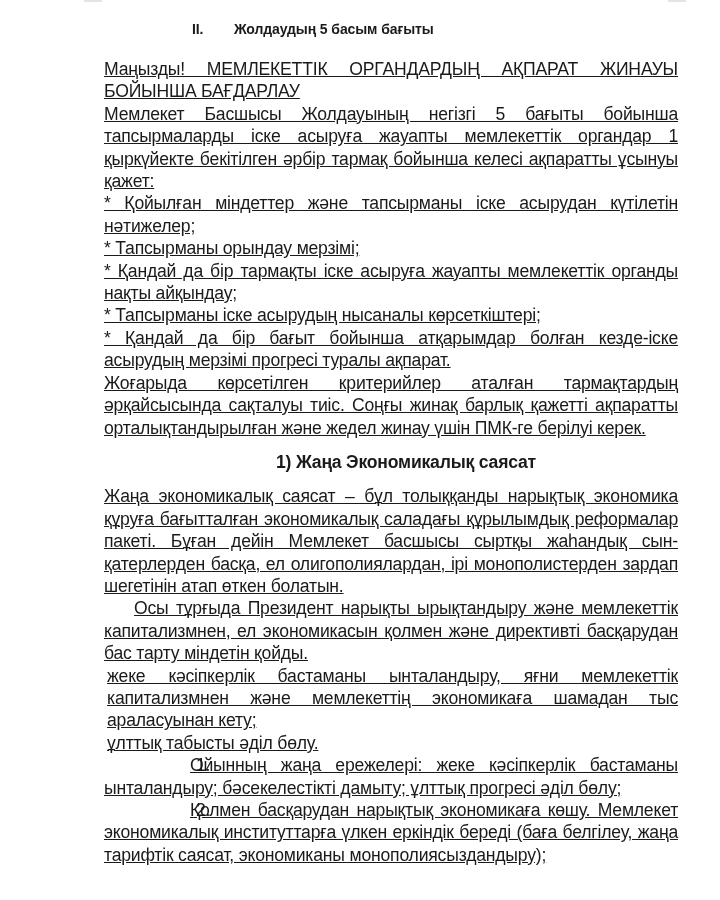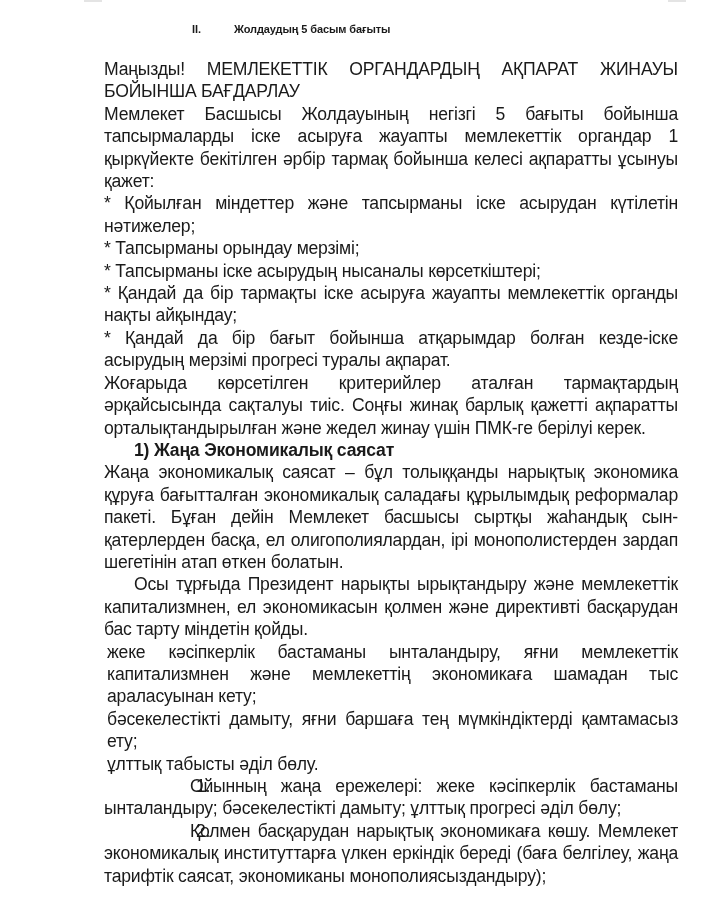--- a/index.html
+++ b/index.html
@@ -27,42 +27,44 @@
       position: absolute;
       left: 104px;
       top: 14px;
       width: 574px;
       font-size: 17.6px;
       line-height: 22.4px;
       letter-spacing: -0.2px;
     }
     .title {
       font-weight: bold;
-      font-size: 11px;
+      font-size: 14px;
       margin: 0 0 14px 88px;
       line-height: 30px;
       letter-spacing: -0.1px;
     }
     .title .num {
       display: inline-block;
       width: 42px;
     }
     p {
       margin: 0;
       text-align: justify;
       text-align-last: left;
+      text-decoration: underline;
     }
     .indent { text-indent: 30px; }
     .indent2 { text-indent: 46px; }
     .lead-space { padding-left: 3px; }
     .subhead {
       font-weight: bold;
       padding-left: 30px;
-      margin: 0;
+      margin: 12px;
       letter-spacing: -0.2px;
+      text-align: center;
     }
     .numitem .n {
       display: inline-block;
       width: 40px;
     }
   </style>
 </head>
 <body>
 
 <div class="corner-mark left"></div>
@@ -72,32 +74,31 @@
 
   <div class="title">
     <span class="num">II.</span><span>Жолдаудың 5 басым бағыты</span>
   </div>
 
   <p>Маңызды! МЕМЛЕКЕТТІК ОРГАНДАРДЫҢ АҚПАРАТ ЖИНАУЫ БОЙЫНША БАҒДАРЛАУ</p>
   <p>Мемлекет Басшысы Жолдауының негізгі 5 бағыты бойынша тапсырмаларды іске асыруға жауапты мемлекеттік органдар 1 қыркүйекте бекітілген әрбір тармақ бойынша келесі ақпаратты ұсынуы қажет:</p>
 
   <p>* Қойылған міндеттер және тапсырманы іске асырудан күтілетін нәтижелер;</p>
   <p>* Тапсырманы орындау мерзімі;</p>
+  <p>* Қандай да бір тармақты іске асыруға жауапты мемлекеттік органды нақты айқындау;</p>
   <p>* Тапсырманы іске асырудың нысаналы көрсеткіштері;</p>
-  <p>* Қандай да бір тармақты іске асыруға жауапты мемлекеттік органды нақты айқындау;</p>
   <p>* Қандай да бір бағыт бойынша атқарымдар болған кезде-іске асырудың мерзімі прогресі туралы ақпарат.</p>
 
   <p>Жоғарыда көрсетілген критерийлер аталған тармақтардың әрқайсысында сақталуы тиіс. Соңғы жинақ барлық қажетті ақпаратты орталықтандырылған және жедел жинау үшін ПМК-ге берілуі керек.</p>
 
   <div class="subhead">1) Жаңа Экономикалық саясат</div>
 
   <p>Жаңа экономикалық саясат – бұл толыққанды нарықтық экономика құруға бағытталған экономикалық саладағы құрылымдық реформалар пакеті. Бұған дейін Мемлекет басшысы сыртқы жаһандық сын-қатерлерден басқа, ел олигополиялардан, ірі монополистерден зардап шегетінін атап өткен болатын.</p>
   <p class="indent">Осы тұрғыда Президент нарықты ырықтандыру және мемлекеттік капитализмнен, ел экономикасын қолмен және директивті басқарудан бас тарту міндетін қойды.</p>
 
   <p class="lead-space">жеке кәсіпкерлік бастаманы ынталандыру, яғни мемлекеттік капитализмнен және мемлекеттің экономикаға шамадан тыс араласуынан кету;</p>
-  <p class="lead-space">бәсекелестікті дамыту, яғни баршаға тең мүмкіндіктерді қамтамасыз ету;</p>
   <p class="lead-space">ұлттық табысты әділ бөлу.</p>
 
 
   <p class="indent2 numitem"><span class="n">1.</span><span>Ойынның жаңа ережелері: жеке кәсіпкерлік бастаманы ынталандыру; бәсекелестікті дамыту; ұлттық прогресі әділ бөлу;</span></p>
   <p class="indent2 numitem"><span class="n">2.</span><span>Қолмен басқарудан нарықтық экономикаға көшу. Мемлекет экономикалық институттарға үлкен еркіндік береді (баға белгілеу, жаңа тарифтік саясат, экономиканы монополиясыздандыру);</span></p>
 
 </div>
 
 </body></html>

